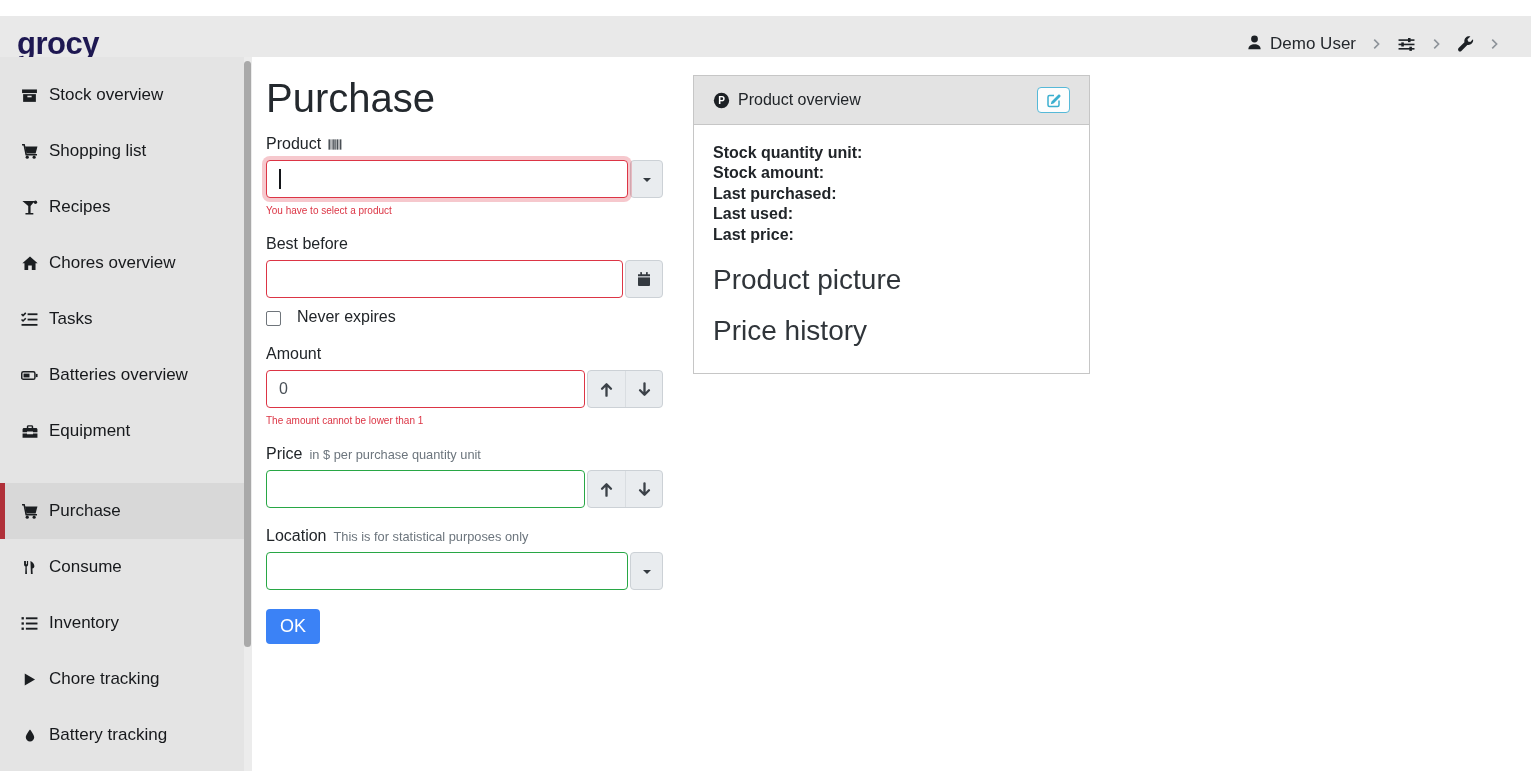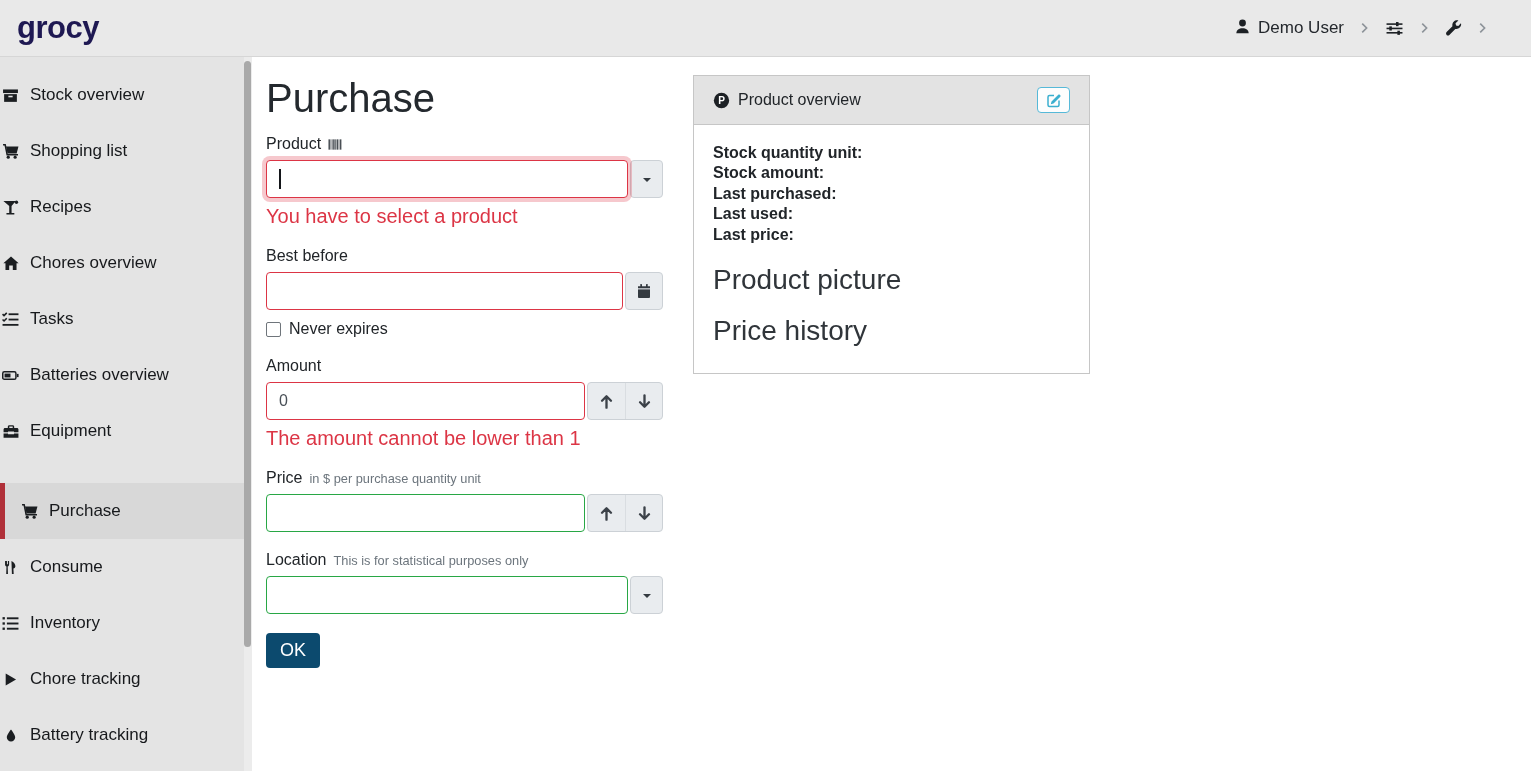--- a/index.html
+++ b/index.html
@@ -5,38 +5,38 @@
   * { box-sizing: border-box; }
   html,body { margin:0; padding:0; }
   body {
     width:1531px; height:771px; overflow:hidden; position:relative;
     font-family:"Liberation Sans", sans-serif; background:#ffffff; color:#212529;
   }
   svg { display:block; }
 
   
   .navbar {
-    position:absolute; top:0; left:0; right:0; height:57px;
+    position:absolute; top:16px; left:0; right:0; height:57px;
     background:#e9e9e9; border-bottom:1px solid #d6d6d6;
-    display:flex; align-items:center; padding:0 42px 0 17px;
+    display:flex; align-items:center; padding:0 30px 0 17px;
   }
   .logo { font-size:31px; font-weight:bold; color:#1e1852; letter-spacing:-0.5px; cursor:pointer; }
   .nav-right { margin-left:auto; display:flex; align-items:center; }
   .nav-user { display:flex; gap:7px; font-size:17px; color:#24282d; cursor:pointer; }
   .nav-chevron { margin:0 14px; display:flex; }
   .nav-iconbtn { background:none; border:none; padding:0; display:flex; cursor:pointer; color:#1d2125; }
 
   
   .sidebar {
     position:absolute; top:57px; left:0; bottom:0; width:252px;
     background:#e4e4e4; overflow:hidden;
   }
   .side-nav { padding-top:10px; }
   .side-item {
-    height:56px; display:flex; align-items:center; 
+    height:56px; display:flex; align-items:center; padding-left:19px;
     font-size:17px; color:#17191c; cursor:pointer;
   }
   .side-item .s-icon { width:21px; margin-right:9px; display:flex; justify-content:center; color:#1b1e21; }
   .side-item.active { background:#d8d8d8; border-left:5px solid #b03039; padding-left:14px; }
   .side-gap { height:24px; }
   .sb-track { position:absolute; top:0; right:0; width:8px; height:100%; background:#ececec; }
   .sb-thumb { position:absolute; top:4px; right:1px; width:7px; height:586px; background:#a9a9a9; border-radius:4px; }
 
   
   .main {
@@ -68,30 +68,30 @@
     border-radius:4px; display:flex; align-items:center; justify-content:center; cursor:pointer; padding:0;
   }
   .addon.dd { width:33px; }
   .addon.sq { width:38px; }
   .caret-down { width:0; height:0; border:4.5px solid transparent; border-top-color:#343a40; margin-top:5px; }
 
   .spin-group { display:flex; margin-left:2px; border:1px solid #ccd1d6; border-radius:4px; background:#e9ecef; overflow:hidden; }
   .spin-btn { width:37px; height:36px; background:transparent; border:none; display:flex; align-items:center; justify-content:center; cursor:pointer; padding:0; }
   .spin-btn + .spin-btn { border-left:1px solid #d9dde1; }
 
-  .error-text { color:#dc3545; font-size:20px; margin-top:7px; }
-
-  .checkbox-row { display:flex; align-items:center; gap:8px; margin-top:10px; font-size:16px; color:#212529; }
+  .error-text { color:#dc3545; font-size:10px; margin-top:7px; }
+
+  .checkbox-row { display:flex; align-items:flex-end; gap:16px; margin-top:10px; font-size:16px; color:#212529; }
   .checkbox {
     appearance:none; -webkit-appearance:none; width:15px; height:15px; margin:0;
     border:1px solid #6f757b; border-radius:2px; background:#fff; cursor:pointer;
   }
 
   .ok-btn {
-    background:#0c4a6e; color:#fff; border:none; border-radius:4px;
+    background:#3b82f6; color:#fff; border:none; border-radius:4px;
     font-size:18px; padding:7px 14px; cursor:pointer; font-family:"Liberation Sans", sans-serif;
   }
 
   
   .card { width:397px; background:#fff; border:1px solid #c6c6c6; }
   .card-header {
     background:#e3e3e3; border-bottom:1px solid #c6c6c6; padding:11px 19px;
     display:flex; align-items:center; gap:8px; font-size:16px; color:#212529;
   }
   .edit-btn {

